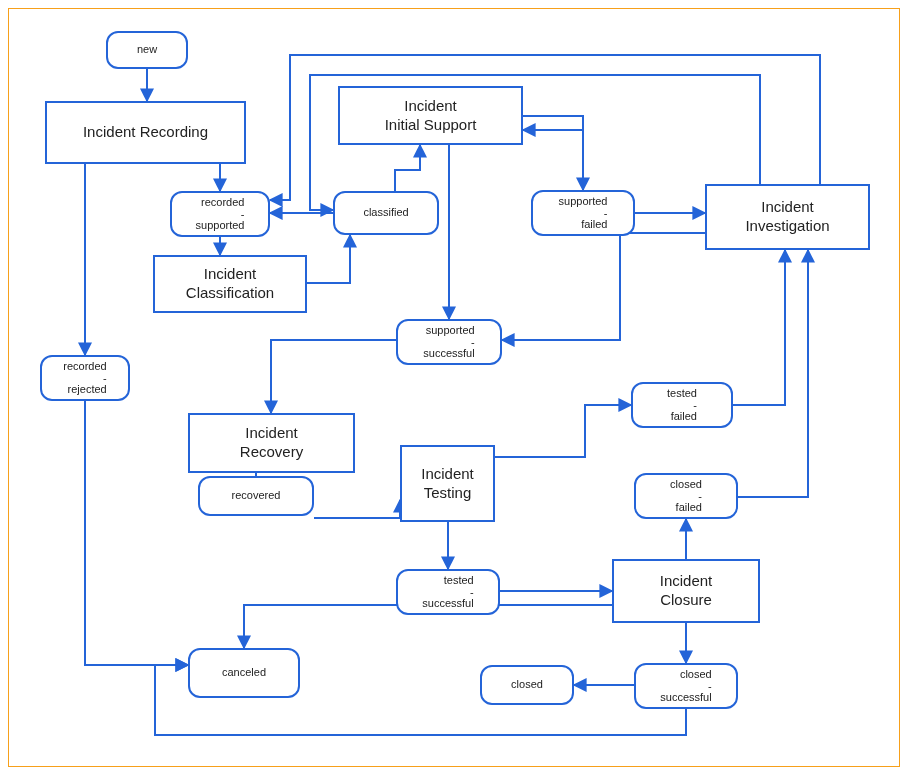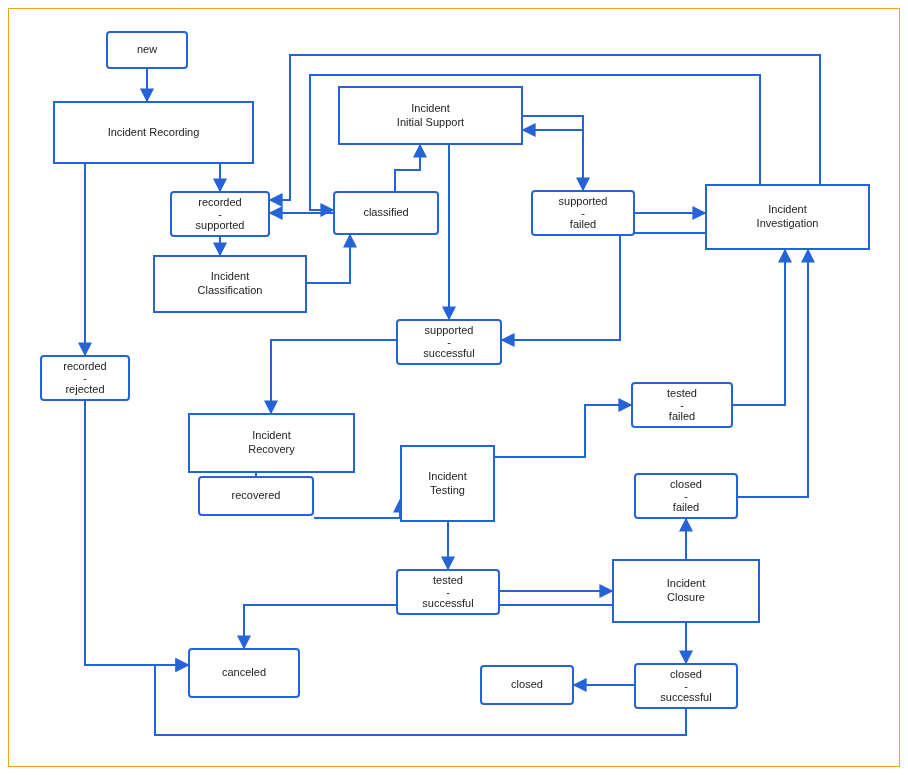--- a/index.html
+++ b/index.html
@@ -34,27 +34,28 @@
     color: #222;
     display: flex;
     align-items: center;
     justify-content: center;
     font-family: Verdana, Geneva, sans-serif;
     box-sizing: border-box;
     text-align: center;
     line-height: 1.25;
   }
   .box {
-    font-size: 11px;
+    font-size: 15px;
     padding: 4px 18px;
   }
   .pill {
     font-size: 11px;
-    border-radius: 4px;
+    border-radius: 12px;
     padding: 4px 20px;
+    text-align: right;
   }
   .pill .dash {
     display: block;
     line-height: 1;
     margin: -1px 0;
   }
 </style>
 </head>
 <body>
 
@@ -204,21 +205,21 @@
   </div>
 
   <div class="pill" style="left:480px; top:665px; width:94px; height:40px;">
     <span>closed</span>
   </div>
 
   <div class="pill" style="left:188px; top:648px; width:112px; height:50px;">
     <span>canceled</span>
   </div>
 
-  <div class="box" style="left:53px; top:101px; width:201px; height:63px;">
+  <div class="box" style="left:45px; top:101px; width:201px; height:63px;">
     <span>Incident Recording</span>
   </div>
 
   <div class="box" style="left:153px; top:255px; width:154px; height:58px; white-space:pre-line;">
     <span>Incident
 Classification</span>
   </div>
 
   <div class="box" style="left:338px; top:86px; width:185px; height:59px; white-space:pre-line;">
     <span>Incident

